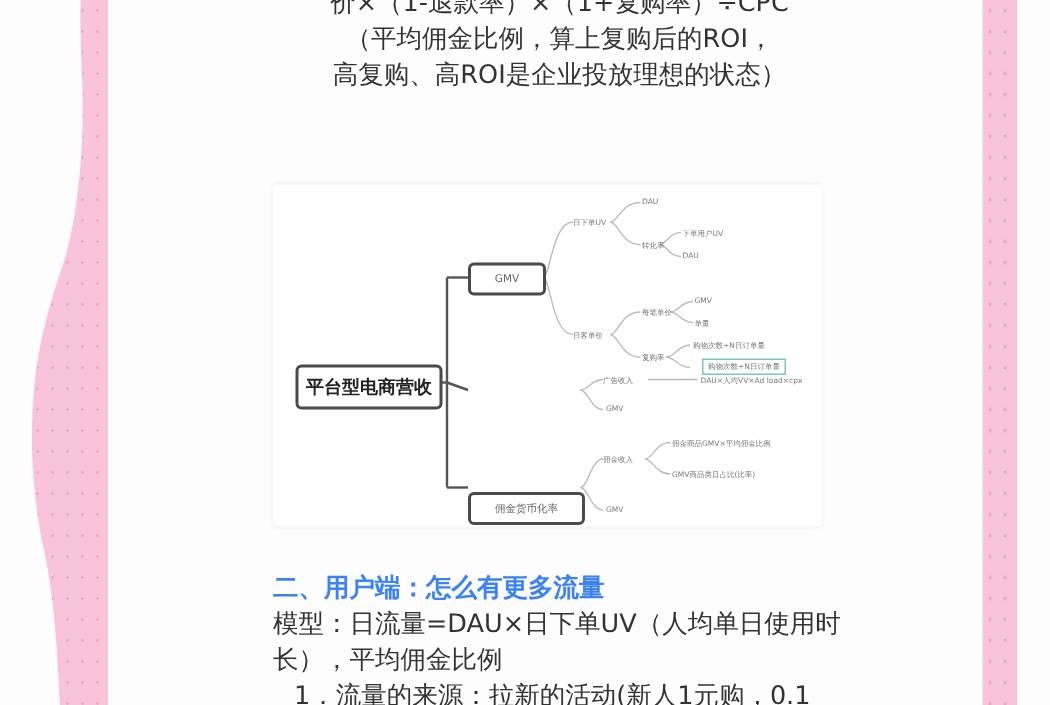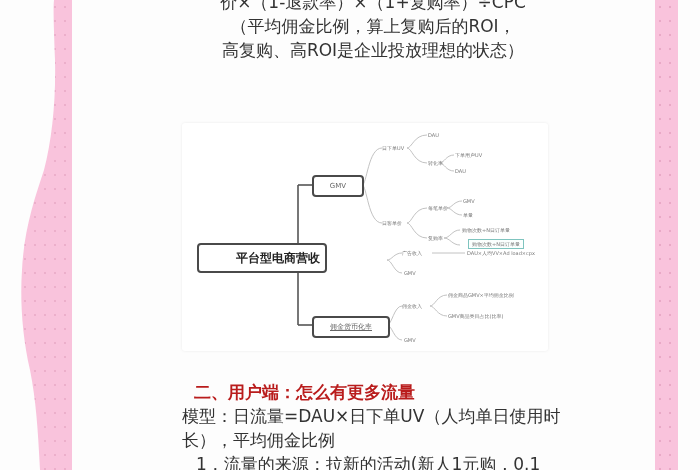--- a/index.html
+++ b/index.html
@@ -14,32 +14,32 @@
     position:absolute; left:655px; top:0; width:23px; height:470px;
     background-color:#f9c3dc;
     background-image:radial-gradient(#e9a9c6 0.8px, transparent 1.2px);
     background-size:10px 14px;
   }
   .content { position:absolute; left:178px; top:-10px; width:390px; }
   .line {
     font-size:17px; line-height:24px; white-space:nowrap; color:#333;
   }
   .center { text-align:center; }
-  .heading { font-weight:bold; font-size:17px; line-height:24px; color:#b91c1c;margin-left:12px; }
+  .heading { font-weight:bold; font-size:17px; line-height:24px; color:#3b82f6; }
   .map-card {
     position:absolute; left:182px; top:123px; width:366px; height:228px;
     background:#fff; border-radius:3px;
     box-shadow:0 0 3px rgba(0,0,0,0.08);
   }
   .node {
     position:absolute; border:2px solid #4a4a4a; border-radius:4px; background:#fff;
     display:flex; align-items:center; justify-content:center;
     color:#444; white-space:nowrap;
   }
-  .root { font-size:12px; font-weight:bold; color:#222;padding-left:32px; }
+  .root { font-size:12px; font-weight:bold; color:#222; }
   .l1 { font-size:7px; color:#666; }
   .leaf {
     position:absolute; font-size:5px; color:#777; white-space:nowrap;
   }
   .leaf.boxed {
     border:1px solid #7fc4bf; padding:1px 3px; background:#fbfffe;
   }
   svg.lines { position:absolute; left:0; top:0; }
   .bottom { position:absolute; left:182px; top:380px; width:400px; }
 </style>
@@ -92,21 +92,21 @@
       <path d="M205,202 C210,202 212,183 220,183"></path>
       <path d="M205,202 C210,202 212,217 220,217"></path>
       <path d="M248,183 C253,183 255,172 265,172"></path>
       <path d="M248,183 C253,183 255,193 265,193"></path>
     </g>
   </svg>
 
   <div class="node root" style="left:15px;top:120px;width:94px;height:26px;">平台型电商营收</div>
 
   <div class="node l1" style="left:130px;top:52px;width:48px;height:18px;">GMV</div>
-  <div class="node l1" style="left:130px;top:193px;width:74px;height:18px;text-decoration:underline;">佣金货币化率</div>
+  <div class="node l1" style="left:130px;top:205px;width:74px;height:18px;">佣金货币化率</div>
 
   <div class="leaf" style="left:200px;top:22px;">日下单UV</div>
   <div class="leaf" style="left:246px;top:9px;">DAU</div>
   <div class="leaf" style="left:246px;top:37px;">转化率</div>
   <div class="leaf" style="left:273px;top:29px;">下单用户UV</div>
   <div class="leaf" style="left:273px;top:45px;">DAU</div>
   <div class="leaf" style="left:200px;top:97px;">日客单价</div>
   <div class="leaf" style="left:246px;top:82px;">每笔单价</div>
   <div class="leaf" style="left:281px;top:75px;">GMV</div>
   <div class="leaf" style="left:281px;top:89px;">单量</div>

